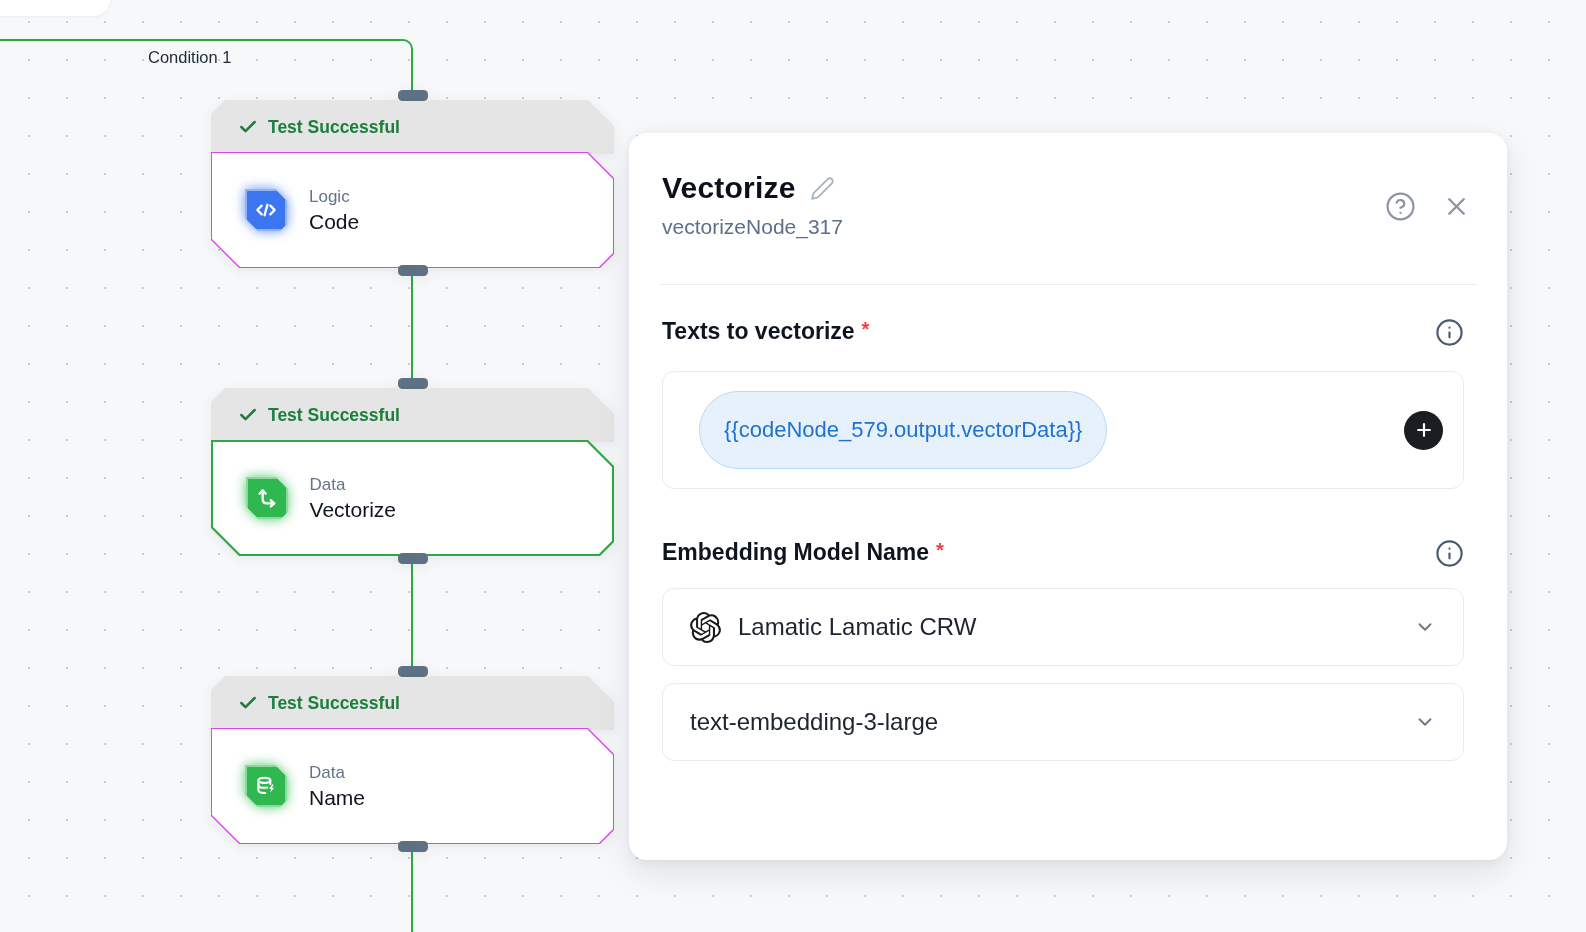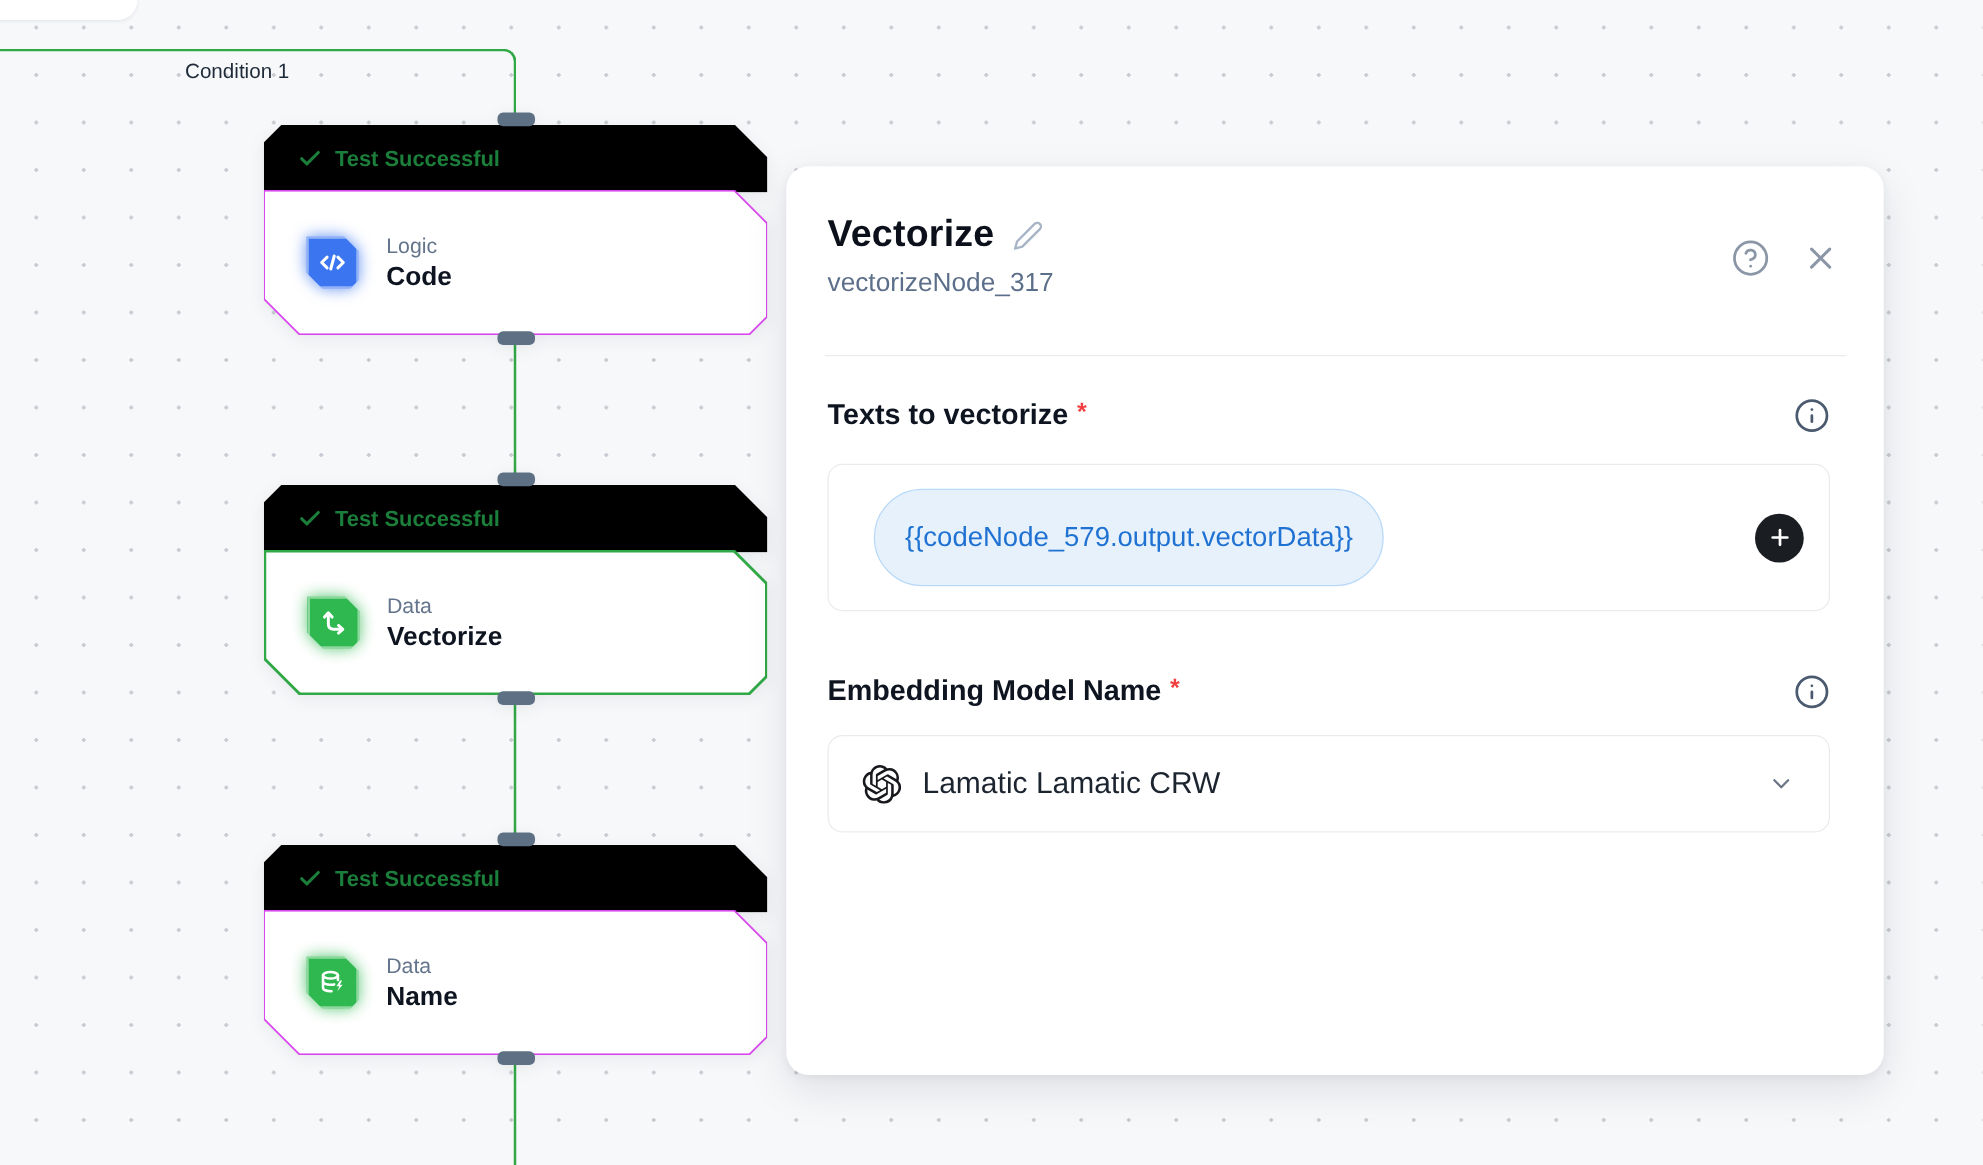--- a/index.html
+++ b/index.html
@@ -22,21 +22,21 @@
   #edge-3b { top:842px; height:90px; }
   .edge-label { position:absolute; left:148px; top:48px; font-size:16.5px;
     font-weight:500; color:#1e2a38; z-index:1;text-align:center; }
   .ghost-node { position:absolute; left:-26px; top:-30px; width:136px; height:46px;
     background:#fff; border-radius:16px; box-shadow:0 1px 3px rgba(15,23,42,.06); }
 
   
   .node { position:absolute; left:211px; width:403px; height:168px; z-index:2;
     filter:drop-shadow(0 3px 6px rgba(15,23,42,.07)); }
   .node-banner { position:absolute; top:0; left:0; right:0; height:54px;
-    background:#000000;
+    background:#e5e5e5;
     clip-path:polygon(0 100%, 0 14px, 14px 0, calc(100% - 26px) 0, 100% 26px, 100% 100%);
     display:flex; align-items:center; gap:10px; padding-left:27px;
     color:#1b7f3b; font-weight:700; font-size:17.5px; }
   .card-wrap { position:absolute; top:52px; left:0; right:0; bottom:0;
     background:#d946ef; padding:1px;
     clip-path:polygon(0 0, calc(100% - 26px) 0, 100% 26px, 100% calc(100% - 14px),
       calc(100% - 14px) 100%, 28px 100%, 0 calc(100% - 28px)); }
   .node.selected .card-wrap { background:#2fa845; padding:1.6px; }
   .card { width:100%; height:100%; background:#fff;
     clip-path:polygon(0 0, calc(100% - 26px) 0, 100% 26px, 100% calc(100% - 14px),
@@ -45,21 +45,21 @@
   .icon-glow.blue  { filter:drop-shadow(0 0 6px rgba(59,118,240,.8)); }
   .icon-glow.green { filter:drop-shadow(0 0 6px rgba(46,184,79,.8)); }
   .node-icon { width:42px; height:42px; display:flex; align-items:center; justify-content:center;
     clip-path:polygon(0 0, calc(100% - 12px) 0, 100% 12px, 100% calc(100% - 7px),
       calc(100% - 7px) 100%, 13px 100%, 0 calc(100% - 13px));
     box-shadow:inset 0 0 0 2px rgba(255,255,255,.45); }
   .node-icon.blue  { background:#3b76f0; }
   .node-icon.green { background:#2eb84f; }
   .node-texts { display:flex; flex-direction:column; gap:3px; }
   .node-category { font-size:17px; font-weight:500; color:#64748b; }
-  .node-title { font-size:21px; font-weight:700; color:#0e1420;text-align:center; }
+  .node-title { font-size:21px; font-weight:400; color:#0e1420;text-align:center; }
   .handle { position:absolute; left:50%; transform:translateX(-50%);
     width:30px; height:11px; background:#5e7184; border-radius:4.5px; z-index:4; }
   .handle.top { top:-10px; } .handle.bottom { bottom:-8px; }
 
   
   .panel { position:absolute; left:629px; top:133px; width:878px; height:727px;
     background:#fff; border-radius:18px; z-index:10;
     box-shadow:0 12px 34px rgba(15,23,42,.10), 0 2px 8px rgba(15,23,42,.05); }
   .panel-header { position:relative; padding:36px 34px 0 33px; }
   .panel-title-row { display:flex; align-items:center; gap:14px; height:38px; }
@@ -266,13 +266,21 @@
         </svg>
     </span>
     <span>Lamatic Lamatic CRW</span>
     <span class="dd-chevron">
       <svg width="22" height="22" viewBox="0 0 24 24" fill="none" stroke="currentColor" stroke-width="2" stroke-linecap="round" stroke-linejoin="round">
           <polyline points="6 9 12 15 18 9"></polyline>
         </svg>
     </span>
   </div>
 
+  <div class="dropdown">
+    <span>text-embedding-3-large</span>
+    <span class="dd-chevron">
+      <svg width="22" height="22" viewBox="0 0 24 24" fill="none" stroke="currentColor" stroke-width="2" stroke-linecap="round" stroke-linejoin="round">
+          <polyline points="6 9 12 15 18 9"></polyline>
+        </svg>
+    </span>
+  </div>
 </div>
 
 </body></html>

